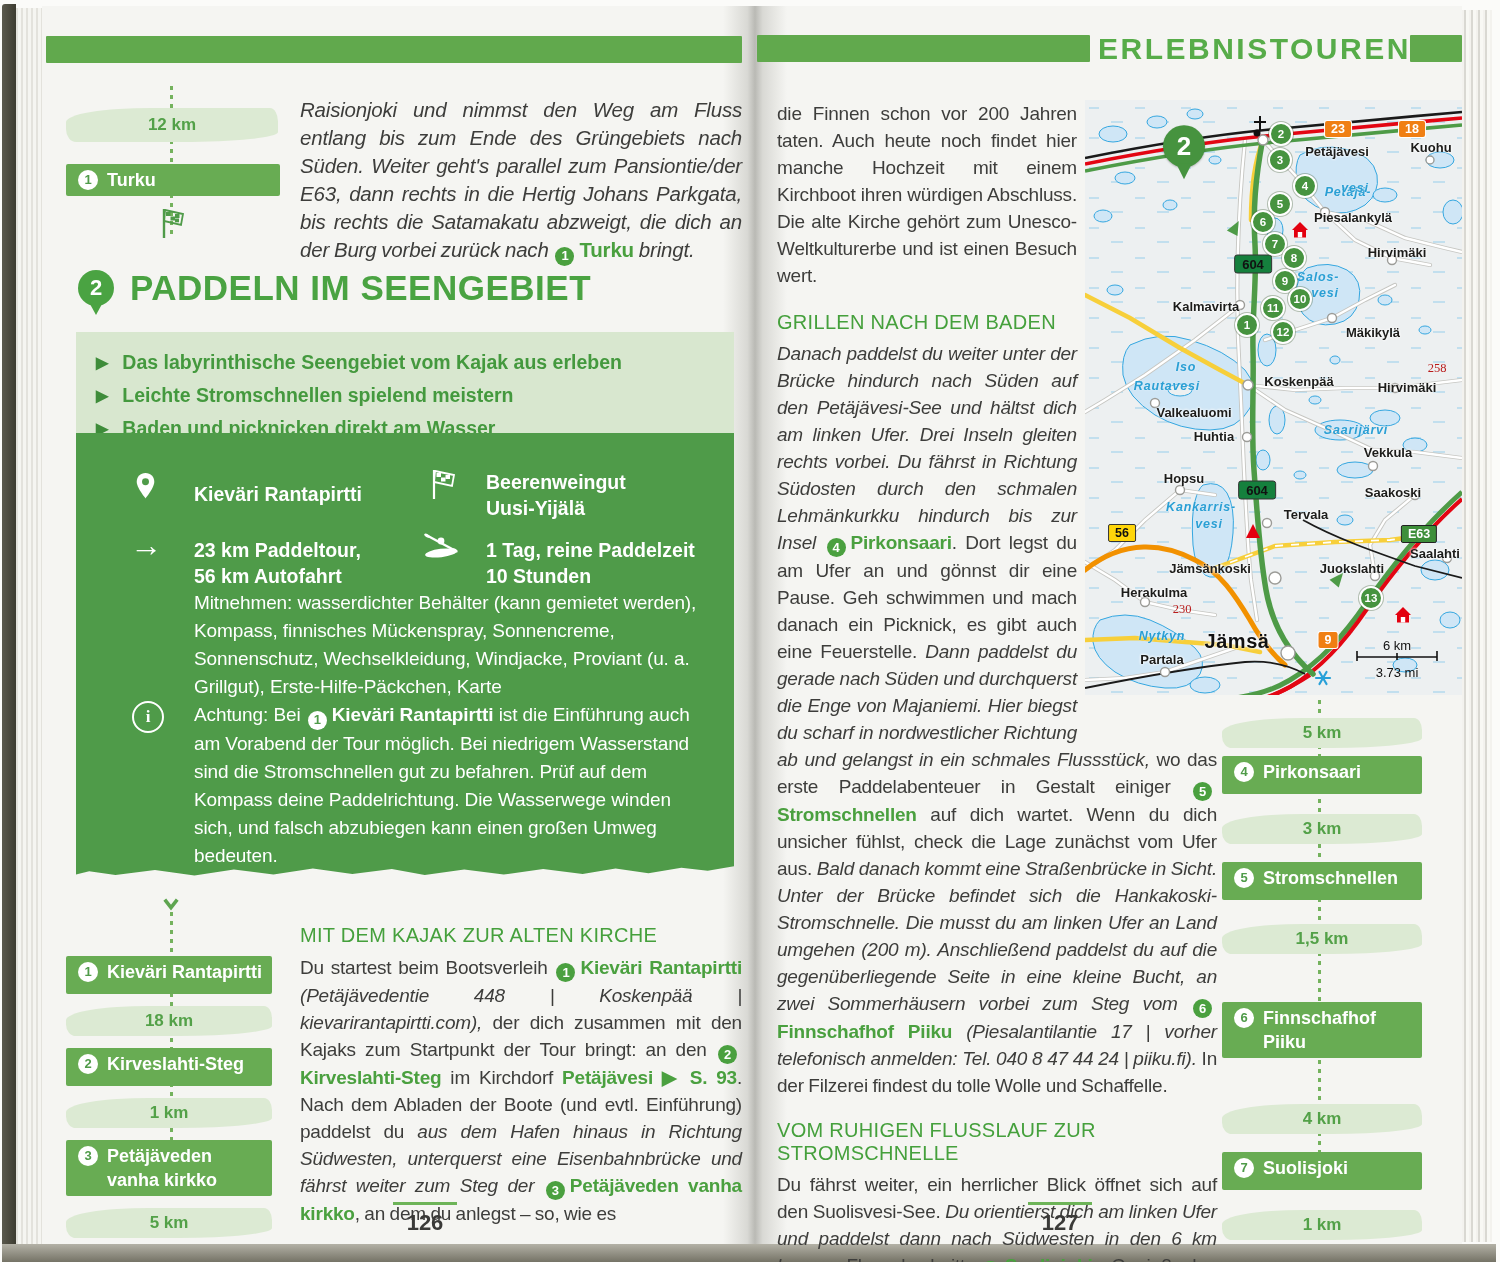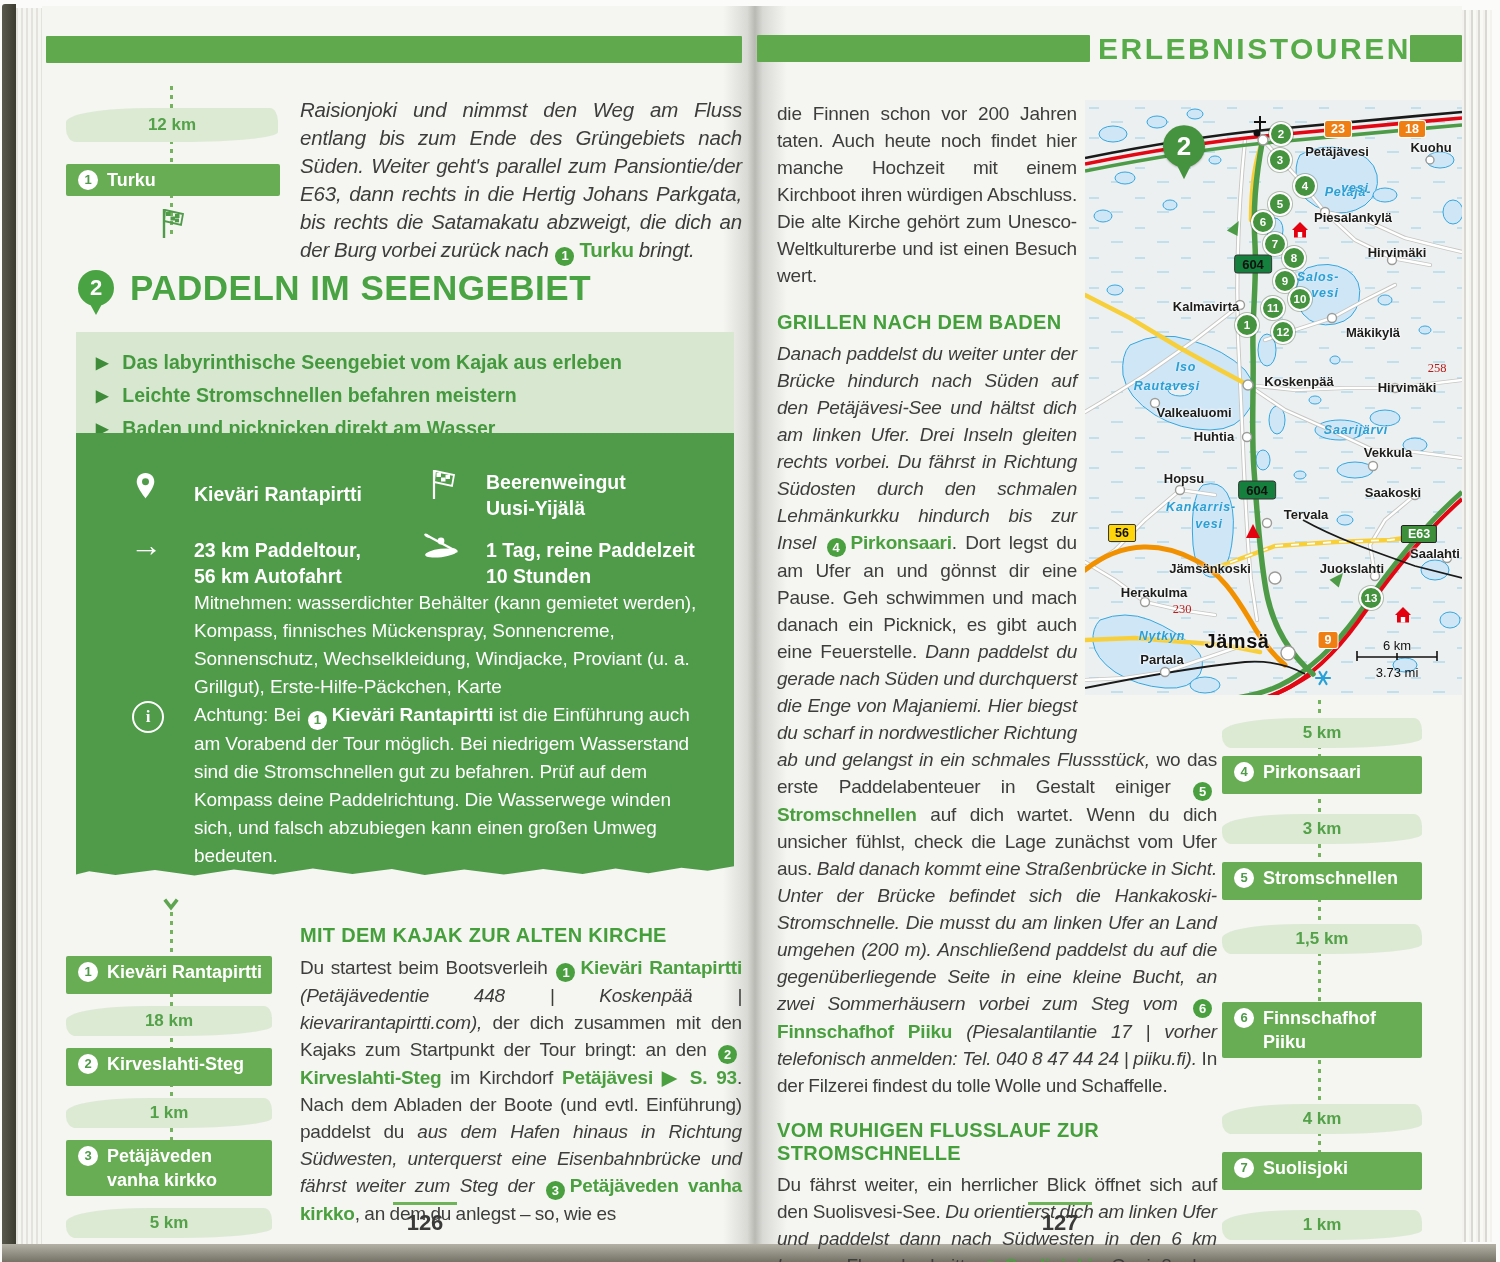--- a/index.html
+++ b/index.html
@@ -18,21 +18,21 @@
   .topbar{background:#61a94d;height:27px;border-radius:1px;}
   .spread-title{color:#57ac49;font-size:30px;font-weight:bold;letter-spacing:2.5px;white-space:nowrap;}
 
   
   .body-text{font-size:19px;line-height:27px;text-align:justify;color:#3d3d3b;letter-spacing:-.2px;word-spacing:-.6px;}
   .ti{font-style:italic;}
   .tb{font-weight:bold;}
   .tg{color:#4aa03f;font-weight:bold;}
   .bnum{display:inline-flex;width:19px;height:19px;border-radius:50%;background:#4aa03f;color:#fff;font-size:13px;font-weight:bold;font-style:normal;align-items:center;justify-content:center;margin:0 5px 0 2px;vertical-align:-3px;flex:none;}
   .bnum.light{background:#fff;color:#4f9b49;}
-  .subhead{font-size:20px;font-weight:bold;color:#45a03c;letter-spacing:.3px;}
+  .subhead{font-size:20px;font-weight:normal;color:#45a03c;letter-spacing:.3px;}
 
   
   .dotline{width:3px;background:repeating-linear-gradient(180deg,#74b25d 0 4px,rgba(0,0,0,0) 4px 9px);}
   .rt-stop{background:#68ac53;color:#fff;min-height:30px;display:flex;align-items:flex-start;padding:4px 8px 4px 12px;border-radius:2px;font-size:18px;font-weight:bold;line-height:24px;flex-wrap:wrap;}
   .rt-num{display:inline-flex;width:20px;height:20px;border-radius:50%;background:#fff;color:#4f9b49;font-size:13px;font-weight:bold;align-items:center;justify-content:center;margin:2px 9px 0 0;flex:none;}
   .rt-dist{background:#dcead3;color:#53a148;min-height:30px;display:flex;align-items:center;justify-content:center;font-size:17px;font-weight:bold;border-radius:40% 8px 45% 10px / 14px 40% 10px 38%;}
   .route-col > div{margin-top:12px;}
   .route-col > div:first-child{margin-top:0;}
 
   
@@ -111,21 +111,21 @@
   <div class="big-head-text">PADDELN IM SEENGEBIET</div>
 </div>
 
 <div class="abs hl-box" style="left:76px;top:332px;width:618px;">
   <div class="hl-row">
       <span class="hl-arrow">▶</span>
       <span>Das labyrinthische Seengebiet vom Kajak aus erleben</span>
     </div>
   <div class="hl-row">
       <span class="hl-arrow">▶</span>
-      <span>Leichte Stromschnellen befahren meistern</span>
+      <span>Leichte Stromschnellen spielend meistern</span>
     </div>
   <div class="hl-row">
       <span class="hl-arrow">▶</span>
       <span>Baden und picknicken direkt am Wasser</span>
     </div>
 </div>
 
 <div class="abs info-box" style="left:76px;top:433px;width:658px;height:458px;">
   <svg class="abs" style="left:56px;top:36px;" width="27" height="34" viewBox="0 0 24 24">
     <path d="M12 .5C7.4.5 4.2 3.9 4.2 8.3 4.2 13.8 12 23 12 23s7.8-9.2 7.8-14.7C19.8 3.9 16.6.5 12 .5z" fill="#fff"></path>

